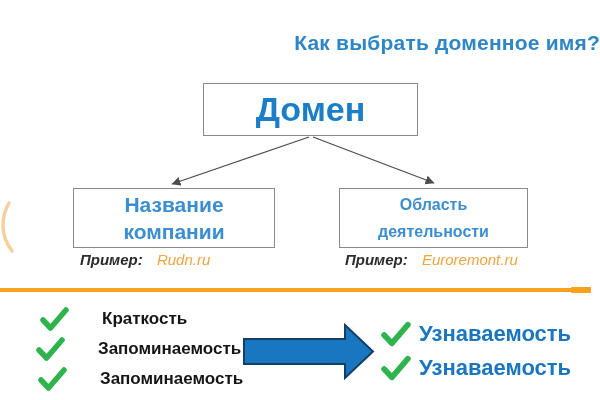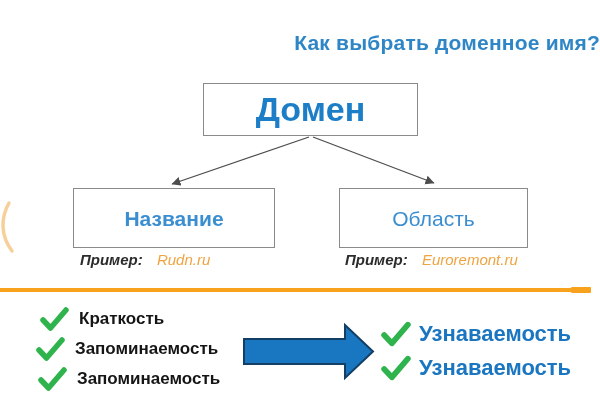--- a/index.html
+++ b/index.html
@@ -15,33 +15,33 @@
   .node{
     border:1px solid #8a8a8a;background:#fff;color:#3b8ed0;
     display:flex;flex-direction:column;align-items:center;justify-content:center;
     text-align:center;
   }
   .root-node{
     left:203px;top:83px;width:213px;height:51px;
     font-size:34px;font-weight:600;color:#1b7ec6;
   }
   .left-node{left:73px;top:188px;width:200px;height:58px;font-size:21px;font-weight:600;line-height:27px;}
-  .right-node{left:339px;top:188px;width:187px;height:58px;font-size:21px;font-weight:400;line-height:27px;}
+  .right-node{left:339px;top:188px;width:187px;height:58px;font-size:16px;font-weight:700;line-height:27px;}
   .example{
     top:251px;font-size:15px;font-style:italic;white-space:nowrap;
   }
   .example-left{left:80px;}
   .example-right{left:345px;text-align:right;}
   .example .prefix{color:#2b2b2b;font-weight:700;margin-top:15px;}
   .example .domain{color:#f0a440;font-weight:400;margin-left:10px;}
   .divider{left:0;top:288px;width:591px;height:4px;background:#f7a11c;}
   .divider-cap{left:571px;top:287px;width:20px;height:6px;background:#f7a11c;border-radius:1px;}
   .svg-layer{left:0;top:0;width:600px;height:400px;pointer-events:none;}
   .crit-row{display:flex;align-items:center;height:26px;}
-  .crit-row .label{margin-left:10px;font-size:17px;font-weight:700;color:#151515;}
+  .crit-row .label{margin-left:33px;font-size:17px;font-weight:700;color:#151515;}
   .crit-1{left:40px;top:306px;}
   .crit-2{left:36px;top:336px;}
   .crit-3{left:38px;top:366px;}
   .res-row{display:flex;align-items:center;height:28px;}
   .res-row .label{margin-left:8px;font-size:22px;font-weight:700;color:#1b76c2;}
   .res-1{left:381px;top:320px;}
   .res-2{left:381px;top:354px;}
   .check-icon{display:block;}
 </style>
 </head>
@@ -64,24 +64,26 @@
     <line x1="309" y1="137" x2="172" y2="184" stroke="#4d4d4d" stroke-width="1.3" marker-end="url(#ah)"></line>
     <line x1="313" y1="137" x2="434" y2="183" stroke="#4d4d4d" stroke-width="1.3" marker-end="url(#ah)"></line>
   </svg>
 
   <div class="abs node root-node">
     <span>Домен</span>
   </div>
 
   <div class="abs node left-node">
     <span>Название</span>
+    <span>компании</span>
   </div>
 
   <div class="abs node right-node">
     <span>Область</span>
+    <span>деятельности</span>
   </div>
 
   <div class="abs example example-left">
     <span class="prefix">Пример:</span>
     <span class="domain">Rudn.ru</span>
   </div>
   <div class="abs example example-right">
     <span class="prefix">Пример:</span>
     <span class="domain">Euroremont.ru</span>
   </div>

